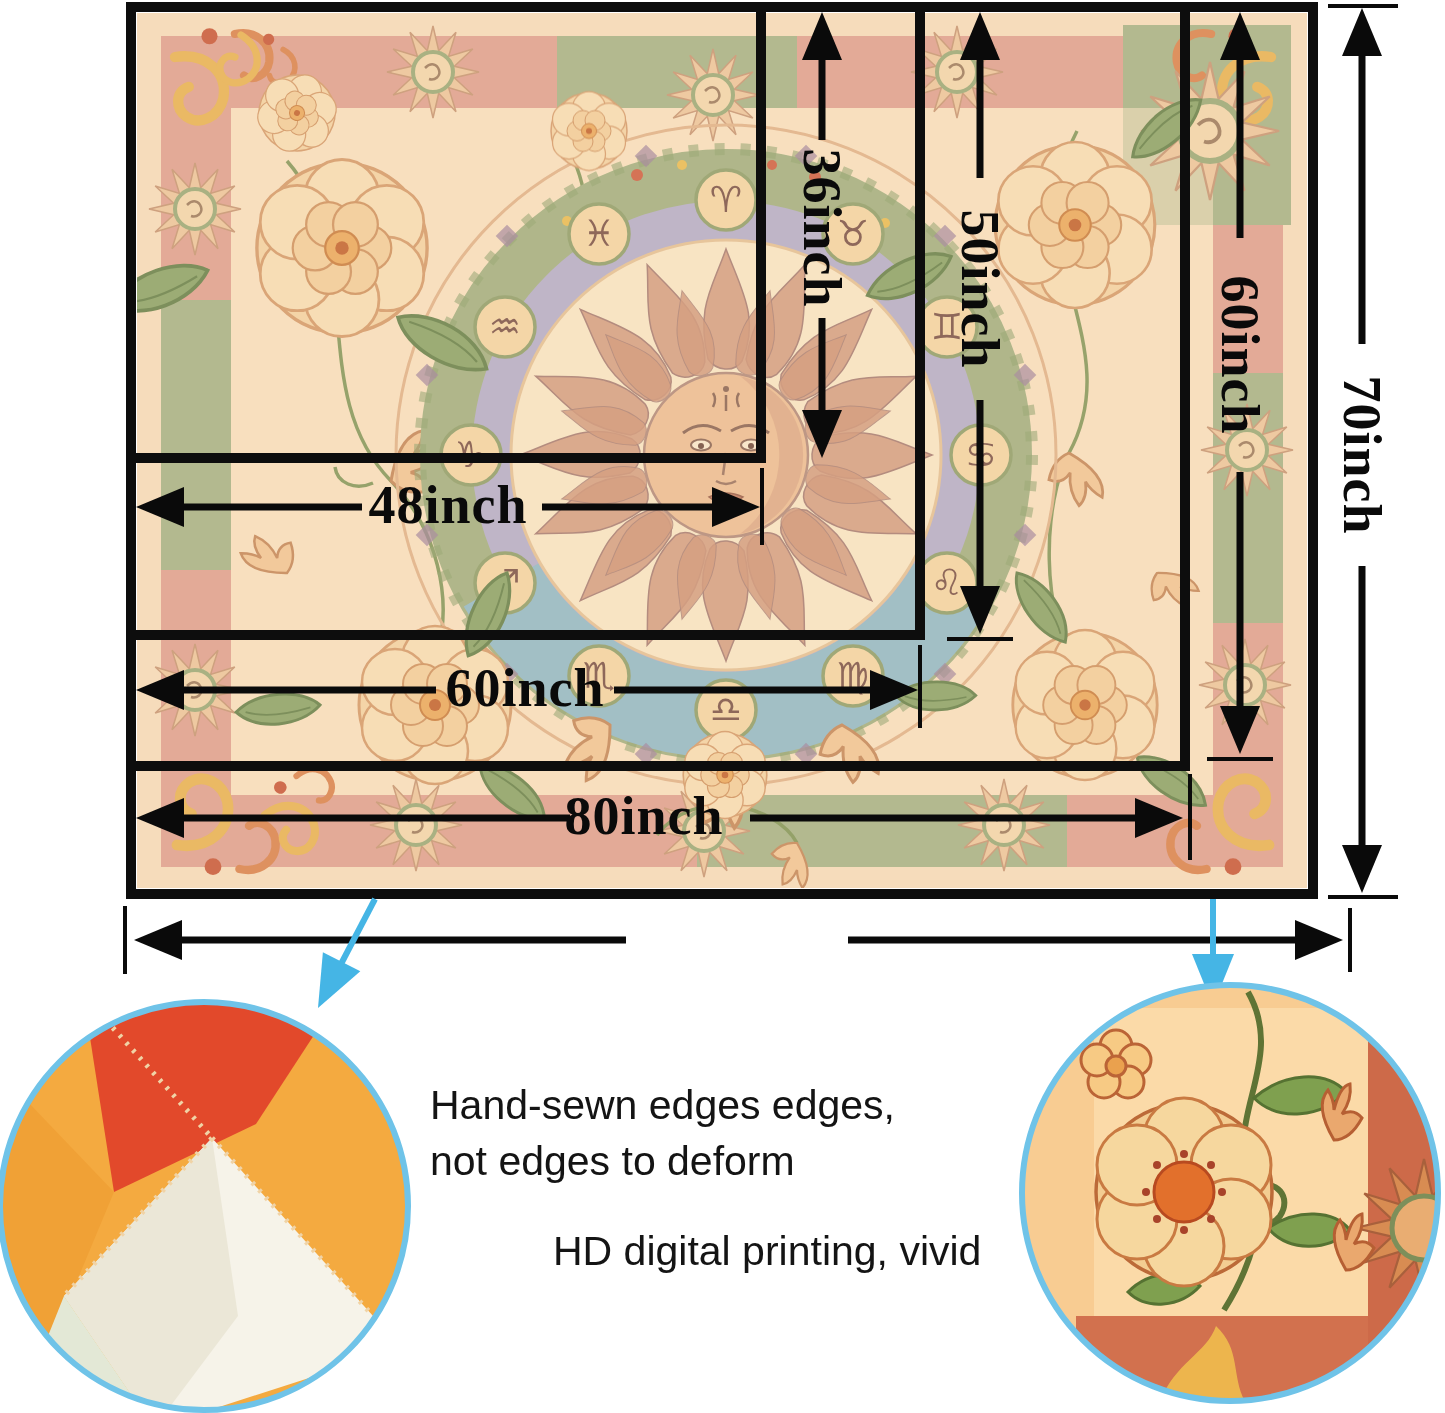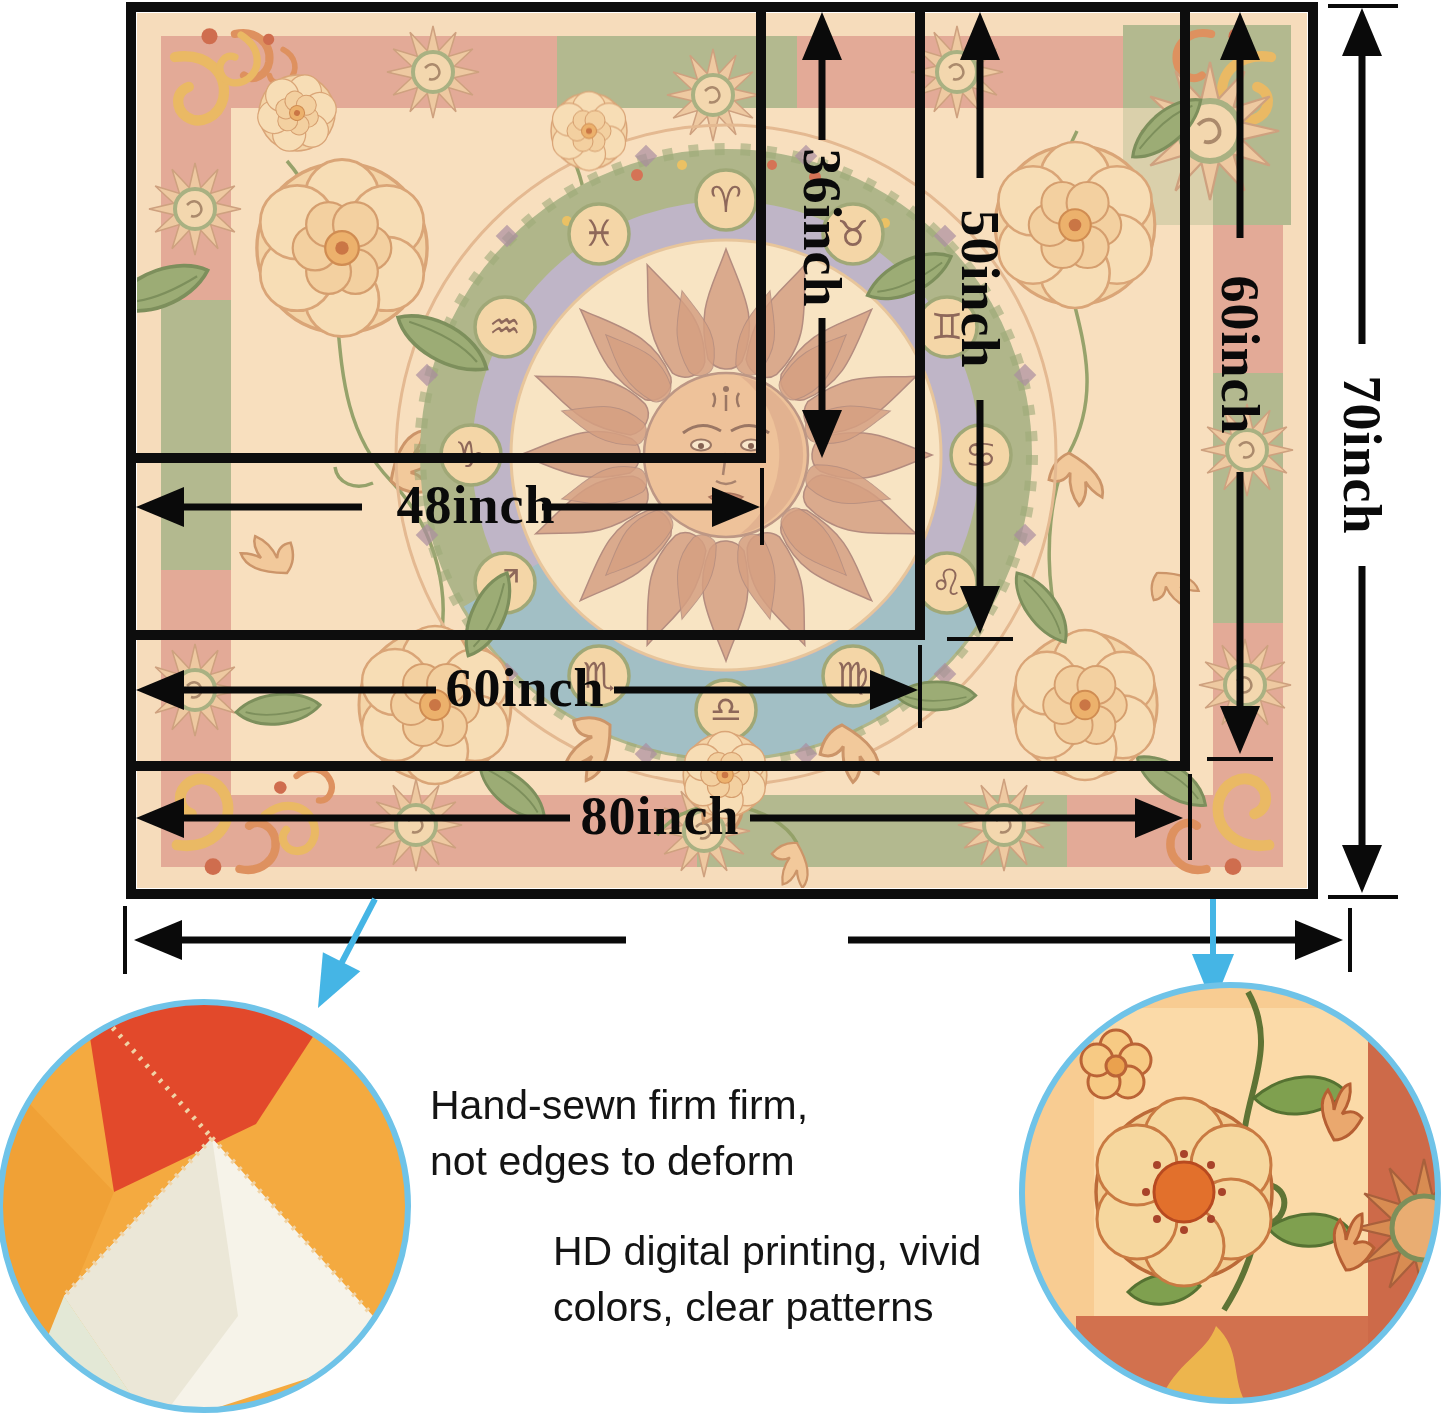--- a/index.html
+++ b/index.html
@@ -361,23 +361,23 @@
     <g>
       <line x1="1213" y1="899" x2="1213" y2="956" stroke="#45b5e5" stroke-width="6"></line>
       <path d="M0,0 L-52,-21 L-52,21 Z" fill="#45b5e5" transform="translate(1213,1006) rotate(90)"></path>
     </g>
   </svg>
 
   <div class="dim-label vert" style="left:822px;top:228px;">36inch</div>
   <div class="dim-label vert" style="left:980px;top:289px;">50inch</div>
   <div class="dim-label vert" style="left:1240px;top:355px;">60inch</div>
   <div class="dim-label vert" style="left:1362px;top:455px;">70inch</div>
-  <div class="dim-label" style="left:476px;top:505px;">48inch</div>
+  <div class="dim-label" style="left:448px;top:505px;">48inch</div>
   <div class="dim-label" style="left:525px;top:688px;">60inch</div>
-  <div class="dim-label" style="left:660px;top:816px;text-align:center;">80inch</div>
+  <div class="dim-label" style="left:644px;top:816px;text-align:center;">80inch</div>
 
   <svg class="abs" style="left:-6px;top:996px" width="420" height="420" viewBox="0 0 420 420">
     <defs>
         <clipPath id="clipL">
           <circle cx="210" cy="210" r="204"></circle>
         </clipPath>
       </defs>
     <g clip-path="url(#clipL)">
       <rect width="420" height="420" fill="#f4aa40"></rect>
       <path d="M88,-10 L352,-10 L262,128 L120,196 Z" fill="#e2492b"></path>
@@ -445,21 +445,20 @@
           <circle cx="-19" cy="-6" r="16"></circle>
         <circle r="10" fill="#eaa14e"></circle>
       </g>
       <path d="M318,160 Q298,126 312,110 Q318,120 318,130 Q324,106 334,104 Q336,120 326,134 Q338,128 346,138 Q334,160 318,160 Z" fill="#eaa86e" stroke="#b65f33" stroke-width="3"></path>
       <path d="M330,290 Q310,256 324,240 Q330,250 330,260 Q336,236 346,234 Q348,250 338,264 Q350,258 358,268 Q346,290 330,290 Z" fill="#eaa86e" stroke="#b65f33" stroke-width="3"></path>
     </g>
     <circle cx="214" cy="213" r="208" fill="none" stroke="#6fc3e8" stroke-width="6"></circle>
   </svg>
 
   <div class="feature-text" style="left:430px;top:1078px;">
-    <div>Hand-sewn firm firm,</div>
+    <div>Hand-sewn edges edges,</div>
     <div>not edges to deform</div>
   </div>
   <div class="feature-text" style="left:553px;top:1224px;">
     <div>HD digital printing, vivid</div>
-    <div>colors, clear patterns</div>
   </div>
 
 </div>
 
 </body></html>

